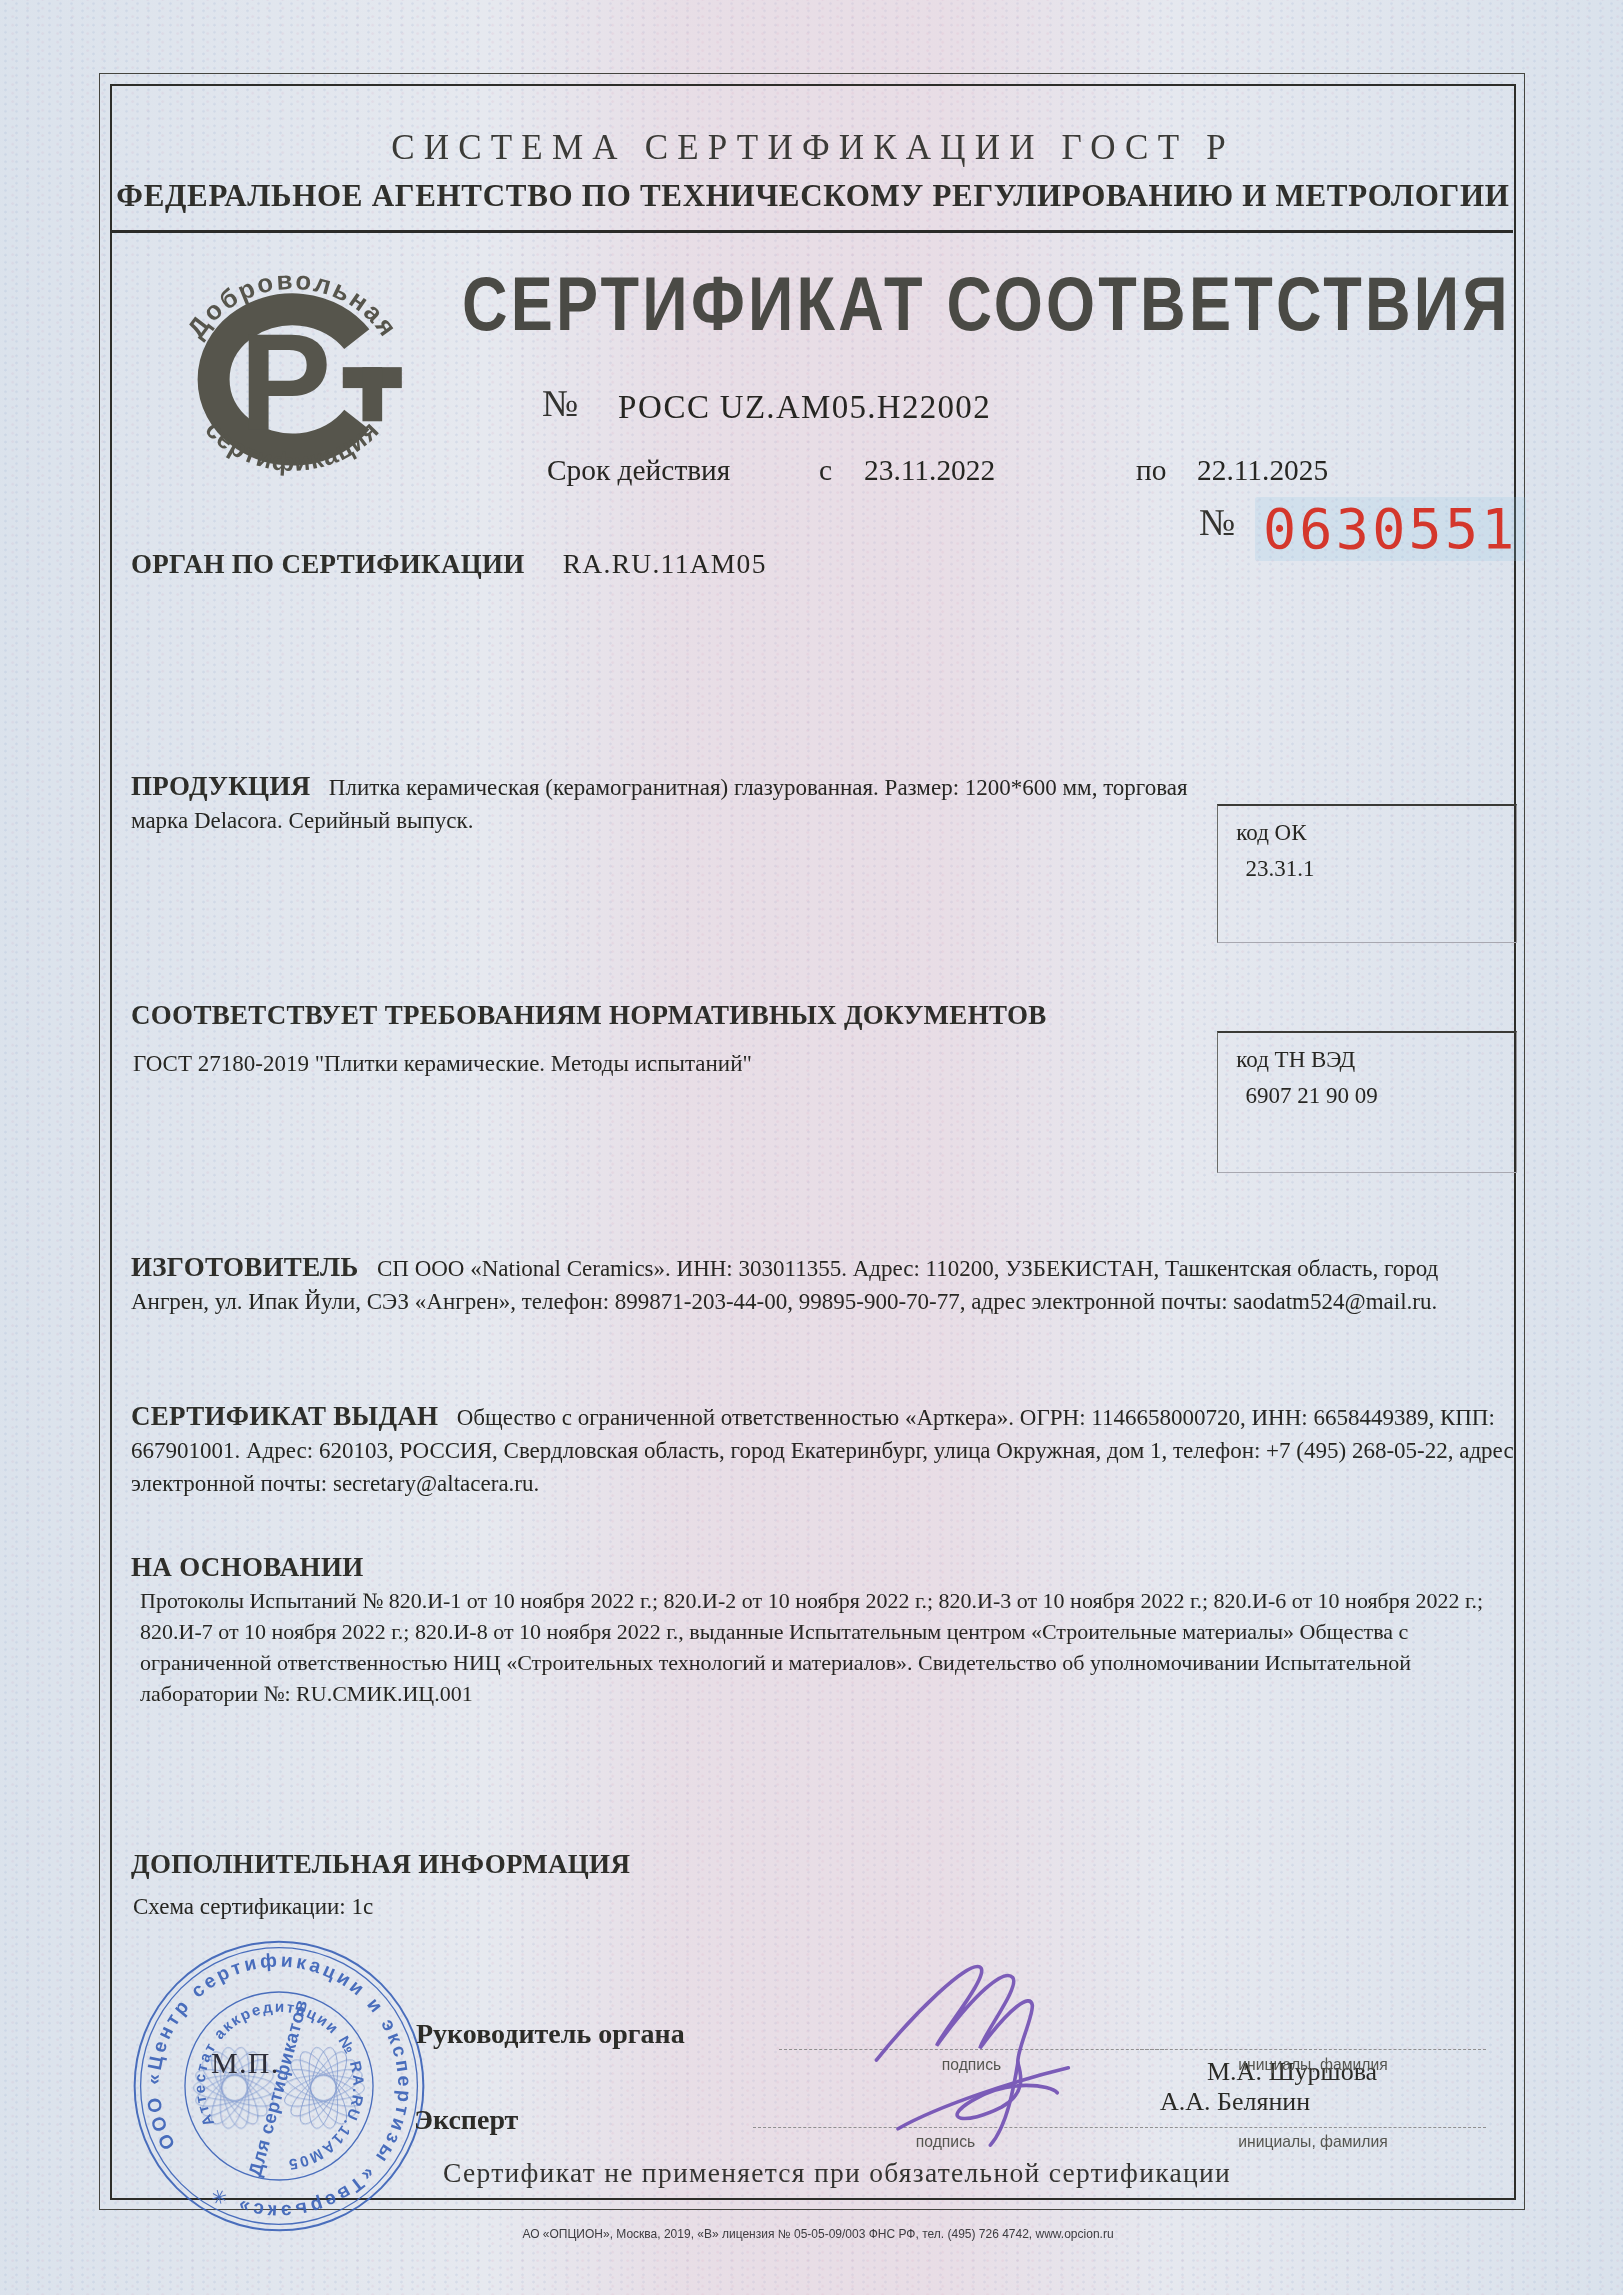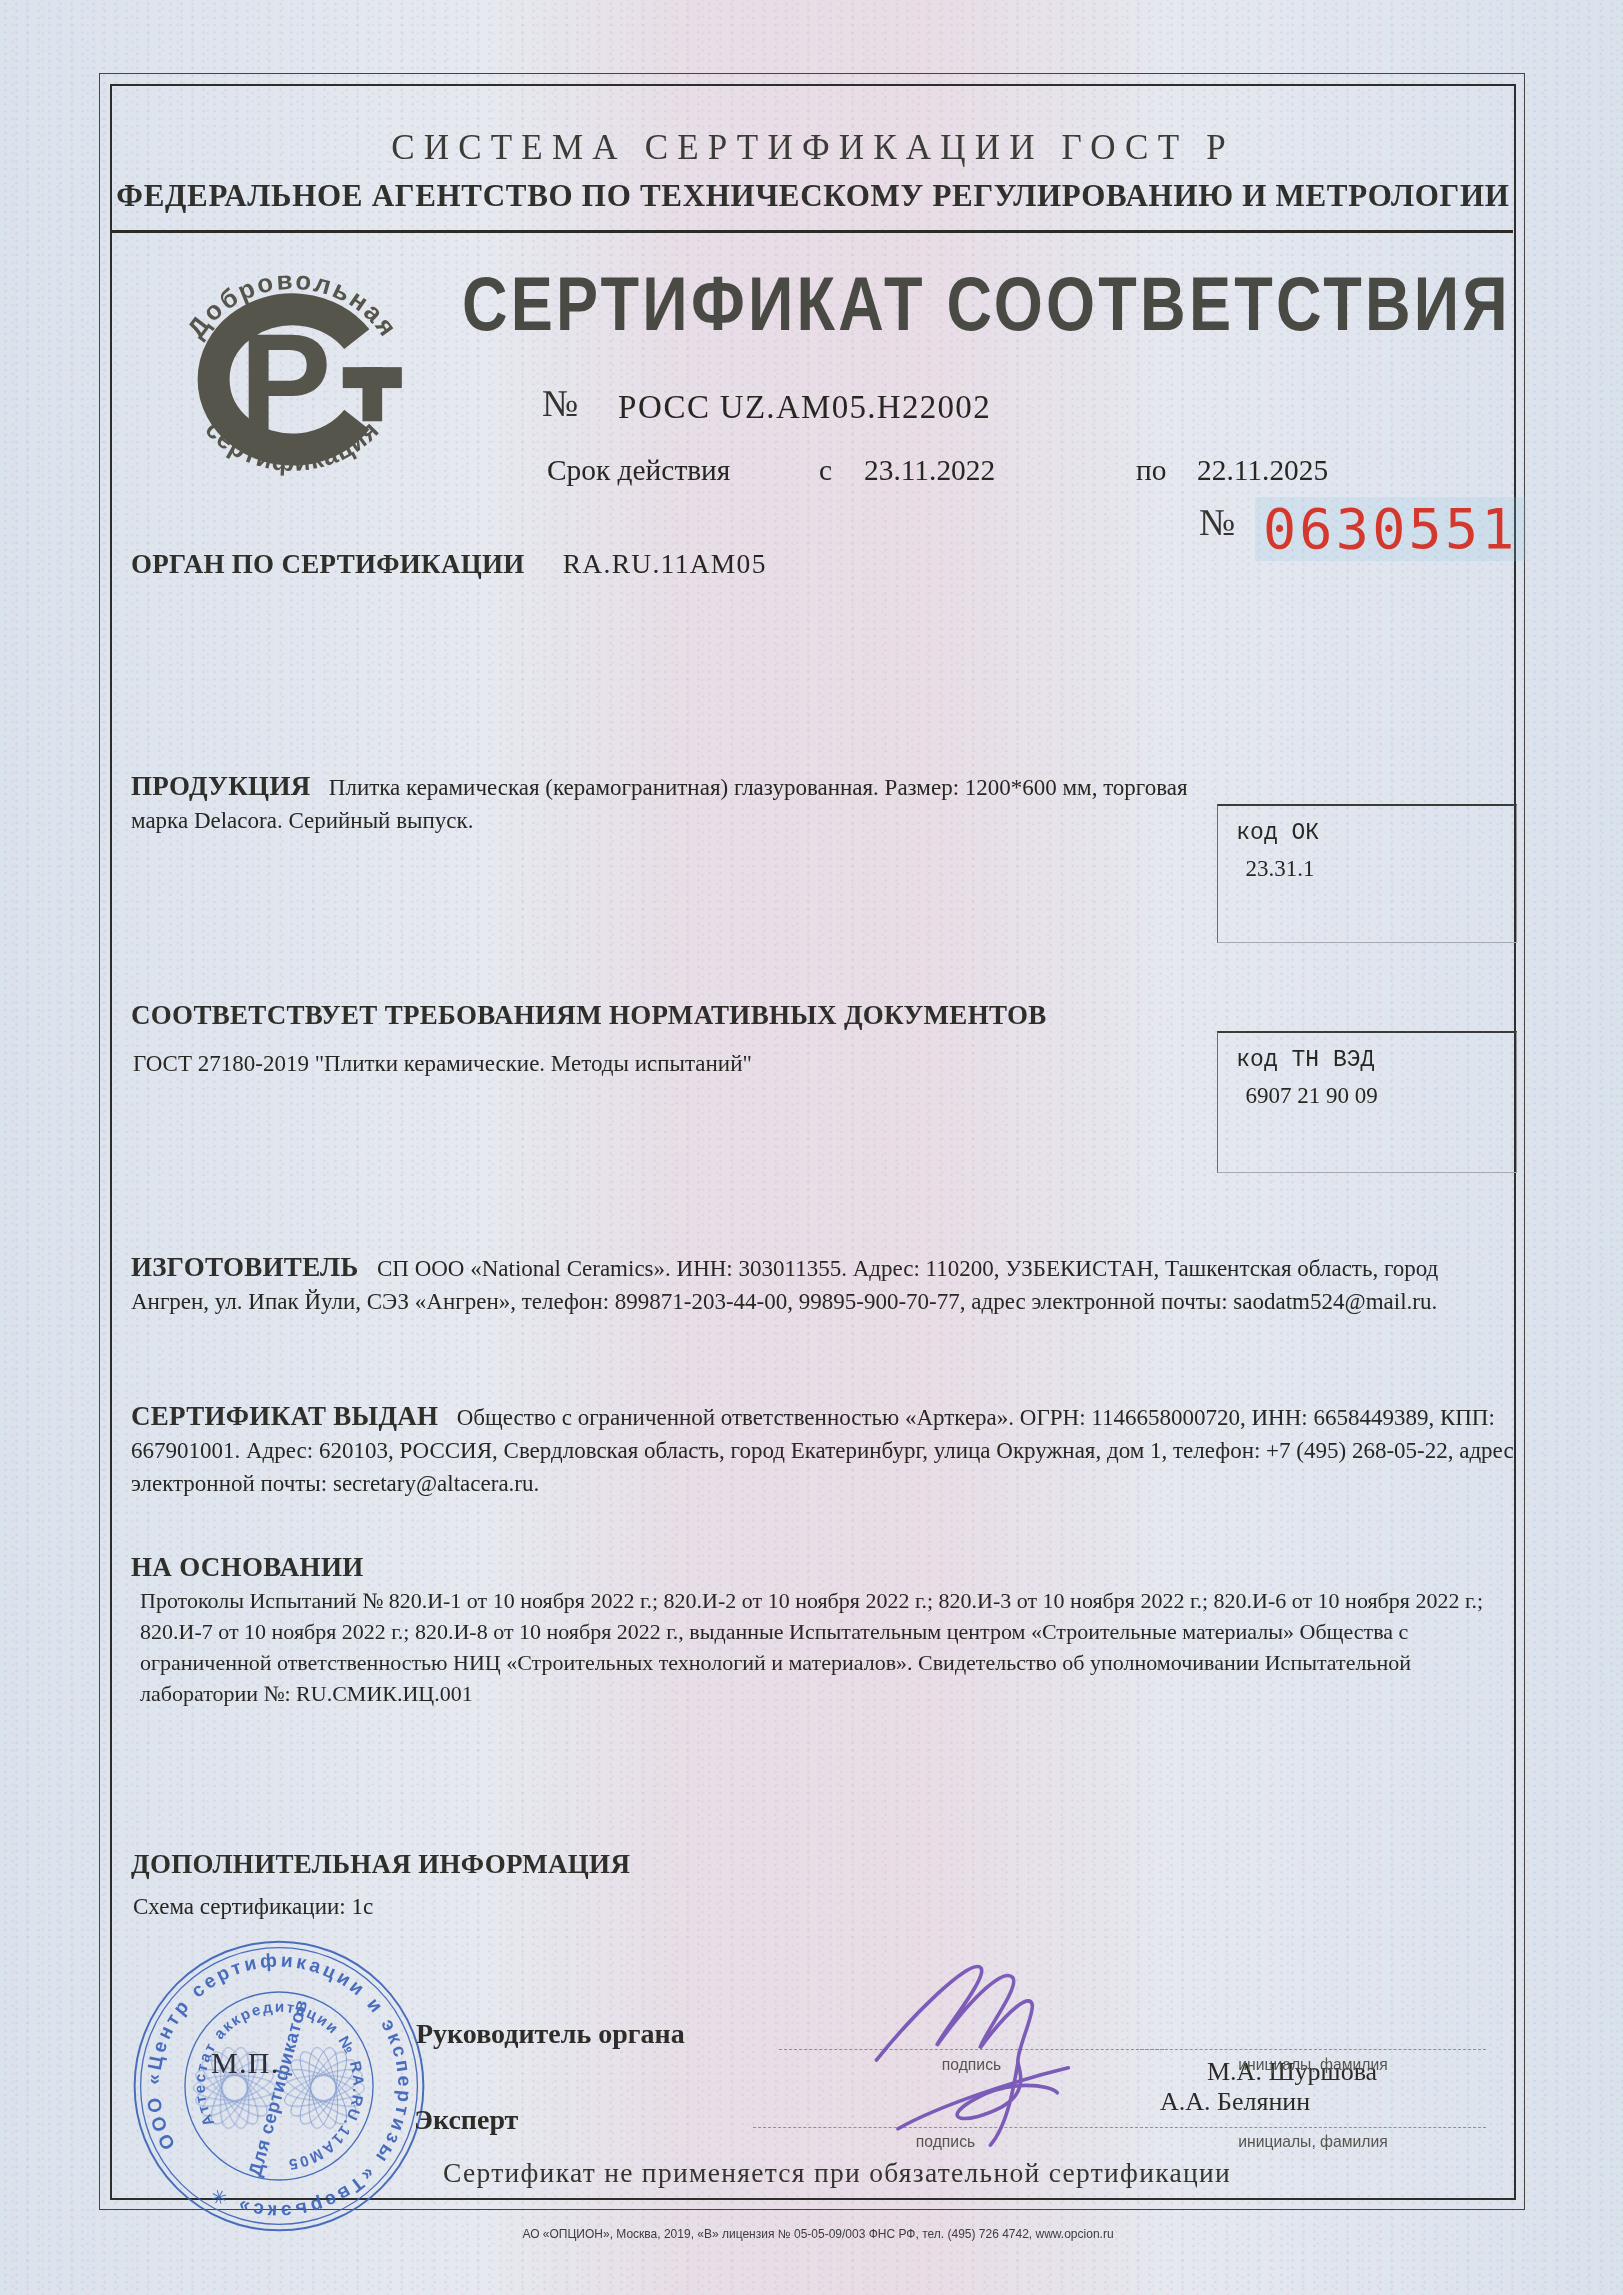--- a/index.html
+++ b/index.html
@@ -34,21 +34,21 @@
                color:#d4372c;background:rgba(146,202,228,0.20);padding:0 7.9px;border-radius:2.6px;}
   .sec-h{font-size:27px;font-weight:bold;letter-spacing:0.3px;color:#2e2e2a;}
   .inline-h{font-size:27px;font-weight:bold;letter-spacing:0.3px;color:#2e2e2a;padding-right:18.3px;}
   .body-t{font-size:23px;line-height:32px;}
   .org-head{left:131px;top:548px;}
   .org-code{font-size:27.5px;letter-spacing:1.3px;margin-left:38px;font-weight:normal;color:#262622;}
   .org-body{left:133px;top:593px;width:1283px;}
   .product{left:131px;top:770px;width:1086px;line-height:33px;}
   .code-box{border-top:2px solid #3a3a36;border-left:1.3px solid #6a6a66;border-right:0.7px solid #9a9aa0;border-bottom:0.7px solid #a8a8b0;}
   .ok-box{left:1217px;top:804px;width:298px;height:136px;}
-  .box-label{position:absolute;left:18.3px;top:14.4px;font-size:23px;font-family:Liberation Mono, monospace;}
+  .box-label{position:absolute;left:18.3px;top:14.4px;font-size:23px;}
   .box-value{position:absolute;left:27.5px;top:50px;font-size:23px;}
   .conf-head{left:131px;top:1000px;}
   .conf-body{left:133px;top:1048px;width:1073px;}
   .tnved-box{left:1217px;top:1031px;width:298px;height:139px;}
   .manufacturer{left:131px;top:1251px;width:1387px;line-height:33px;}
   .holder{left:131px;top:1400px;width:1387px;line-height:33px;}
   .basis-head{left:131px;top:1552px;}
   .basis-body{left:140px;top:1585px;width:1378px;font-size:22px;line-height:31px;}
   .add-head{left:131px;top:1849px;}
   .add-body{left:133px;top:1891px;}

